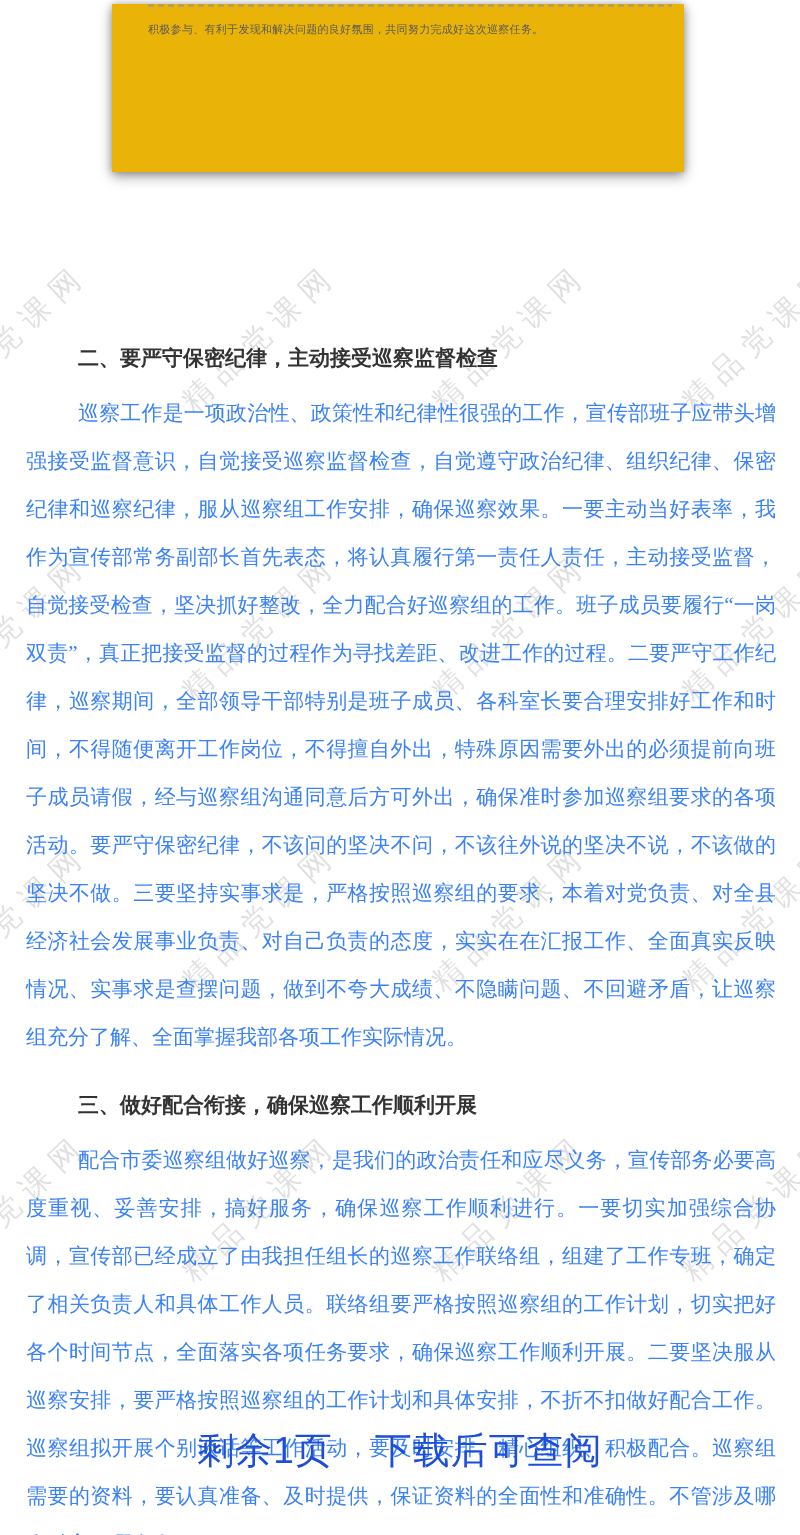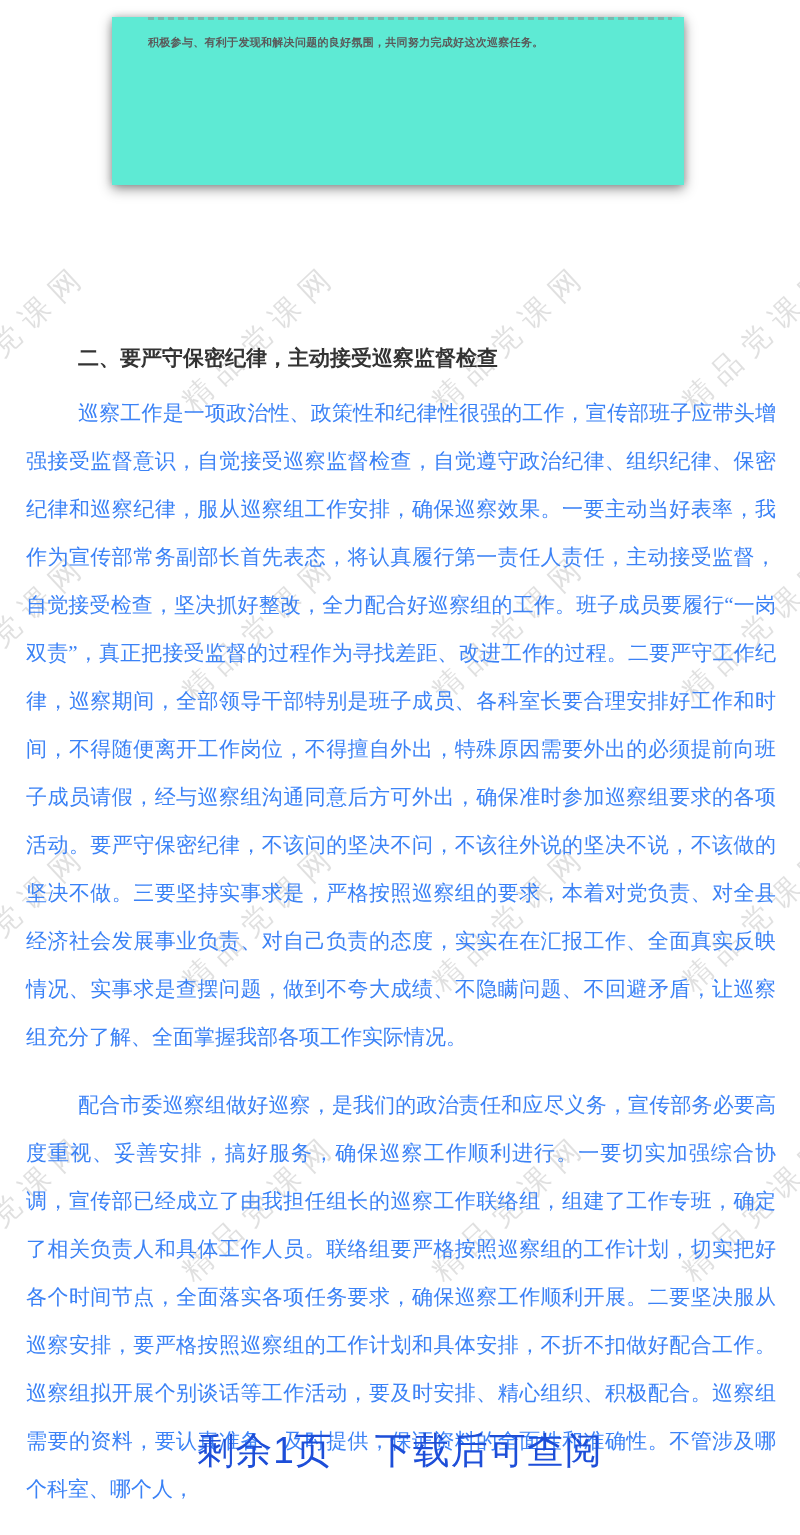--- a/index.html
+++ b/index.html
@@ -13,26 +13,25 @@
     height: 1535px;
     background: #ffffff;
     overflow: hidden;
     font-family: "Liberation Serif", serif;
   }
 
   
   .preview-card {
     position: absolute;
     left: 112px;
-    top: 17px;
+    top: 4px;
     width: 572px;
     height: 168px;
-    background: #5eead4;
+    background: #eab308;
     box-shadow: 0 4px 12px rgba(0,0,0,0.42), 0 0 7px rgba(0,0,0,0.18);
-    font-weight: bold;
   }
   .clipped-line {
     position: absolute;
     left: 36px;
     right: 12px;
     top: 0;
     height: 3px;
     background: repeating-linear-gradient(90deg,
       #8f8f8f 0px, #8f8f8f 6px,
       transparent 6px, transparent 10px);
@@ -128,20 +127,21 @@
     <span class="wm" style="left:700px; top:960px">精品党课网</span>
     <span class="wm" style="left:-50px; top:1250px">精品党课网</span>
     <span class="wm" style="left:200px; top:1250px">精品党课网</span>
     <span class="wm" style="left:450px; top:1250px">精品党课网</span>
     <span class="wm" style="left:700px; top:1250px">精品党课网</span>
   </div>
 
   <div class="doc-body">
     <h3 class="sec-heading">二、要严守保密纪律，主动接受巡察监督检查</h3>
     <p class="sec-para">巡察工作是一项政治性、政策性和纪律性很强的工作，宣传部班子应带头增强接受监督意识，自觉接受巡察监督检查，自觉遵守政治纪律、组织纪律、保密纪律和巡察纪律，服从巡察组工作安排，确保巡察效果。一要主动当好表率，我作为宣传部常务副部长首先表态，将认真履行第一责任人责任，主动接受监督，自觉接受检查，坚决抓好整改，全力配合好巡察组的工作。班子成员要履行“一岗双责”，真正把接受监督的过程作为寻找差距、改进工作的过程。二要严守工作纪律，巡察期间，全部领导干部特别是班子成员、各科室长要合理安排好工作和时间，不得随便离开工作岗位，不得擅自外出，特殊原因需要外出的必须提前向班子成员请假，经与巡察组沟通同意后方可外出，确保准时参加巡察组要求的各项活动。要严守保密纪律，不该问的坚决不问，不该往外说的坚决不说，不该做的坚决不做。三要坚持实事求是，严格按照巡察组的要求，本着对党负责、对全县经济社会发展事业负责、对自己负责的态度，实实在在汇报工作、全面真实反映情况、实事求是查摆问题，做到不夸大成绩、不隐瞒问题、不回避矛盾，让巡察组充分了解、全面掌握我部各项工作实际情况。</p>
+    <h3 class="sec-heading second">三、做好配合衔接，确保巡察工作顺利开展</h3>
     <p class="sec-para">配合市委巡察组做好巡察，是我们的政治责任和应尽义务，宣传部务必要高度重视、妥善安排，搞好服务，确保巡察工作顺利进行。一要切实加强综合协调，宣传部已经成立了由我担任组长的巡察工作联络组，组建了工作专班，确定了相关负责人和具体工作人员。联络组要严格按照巡察组的工作计划，切实把好各个时间节点，全面落实各项任务要求，确保巡察工作顺利开展。二要坚决服从巡察安排，要严格按照巡察组的工作计划和具体安排，不折不扣做好配合工作。巡察组拟开展个别谈话等工作活动，要及时安排、精心组织、积极配合。巡察组需要的资料，要认真准备、及时提供，保证资料的全面性和准确性。不管涉及哪个科室、哪个人，</p>
   </div>
 
   <div class="footer">
     <span>剩余1页</span><span class="gap">下载后可查阅</span>
   </div>
 
 </div>
 
 </body></html>

